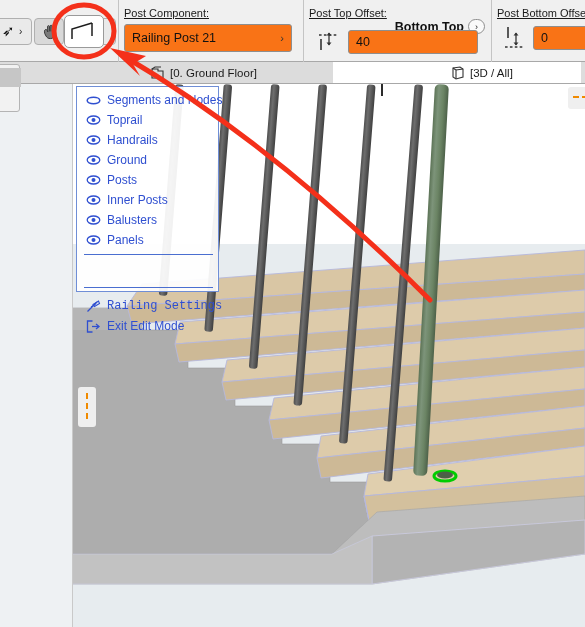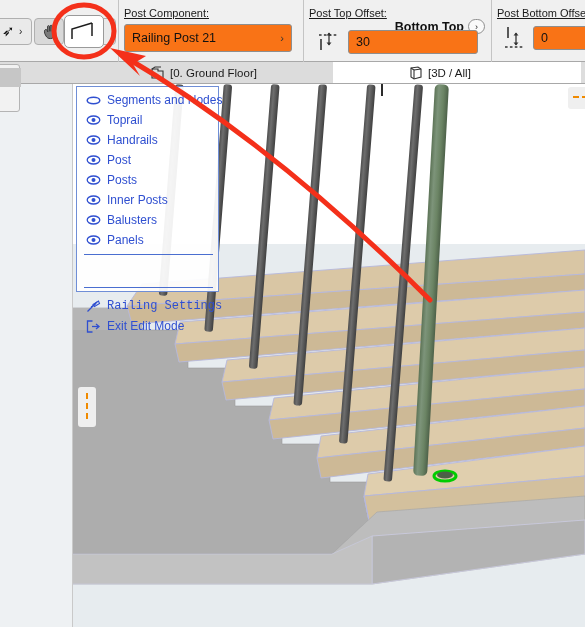--- a/index.html
+++ b/index.html
@@ -260,21 +260,21 @@
       <span>Handrails</span>
     </div>
 
     <div class="pitem" style="top:63px;">
       <span class="eye">
         <svg width="15" height="10" viewBox="0 0 15 10">
             <ellipse cx="7.5" cy="5" rx="6.3" ry="4" fill="none" stroke="#2f4fd0" stroke-width="1.3"></ellipse>
             <circle cx="7.5" cy="5" r="2" fill="#2f4fd0"></circle>
           </svg>
       </span>
-      <span>Post</span>
+      <span>Ground</span>
     </div>
 
     <div class="pitem" style="top:83px;">
       <span class="eye">
         <svg width="15" height="10" viewBox="0 0 15 10">
             <ellipse cx="7.5" cy="5" rx="6.3" ry="4" fill="none" stroke="#2f4fd0" stroke-width="1.3"></ellipse>
             <circle cx="7.5" cy="5" r="2" fill="#2f4fd0"></circle>
           </svg>
       </span>
       <span>Posts</span>
@@ -341,21 +341,21 @@
   <div class="tabstrip">
     <div class="tab inactive" style="left:133px;width:200px;padding-left:18px;">
       <span class="tabicon">
         <svg width="14" height="13" viewBox="0 0 14 13">
           <path d="M1 3 L1 12 L12 12 L12 5 L7 5 L7 3 Z" fill="none" stroke="#333" stroke-width="1.1"></path>
           <path d="M1 3 L4 1 L10 1" fill="none" stroke="#333" stroke-width="1.1"></path>
         </svg>
       </span>
       <span>[0. Ground Floor]</span>
     </div>
-    <div class="tab active" style="left:333px;width:248px;padding-left:76px;">
+    <div class="tab active" style="left:333px;width:248px;padding-left:118px;">
       <span class="tabicon">
         <svg width="14" height="14" viewBox="0 0 14 14">
           <path d="M2 2 L9 1 L12 3 L12 11 L5 13 L2 11 Z" fill="none" stroke="#333" stroke-width="1.1"></path>
           <path d="M2 2 L5 4 L5 13" fill="none" stroke="#333" stroke-width="1.1"></path>
           <path d="M5 4 L12 3" fill="none" stroke="#333" stroke-width="1.1"></path>
         </svg>
       </span>
       <span>[3D / All]</span>
     </div>
   </div>
@@ -412,21 +412,21 @@
         <span class="sbtn">›</span>
       </div>
       <svg class="offsicon" style="left:8px;top:30px;" width="26" height="24" viewBox="0 0 26 24">
         <path d="M2 5 L20 5" stroke="#333" stroke-width="1.3" stroke-dasharray="2.6,2.3" fill="none"></path>
         <path d="M4 9 L4 20" stroke="#333" stroke-width="1.6"></path>
         <path d="M12 3 L12 15" stroke="#333" stroke-width="1.3"></path>
         <path d="M9.5 5.5 L12 2.5 L14.5 5.5" fill="#333"></path>
         <path d="M9.5 12.5 L12 15.5 L14.5 12.5" fill="#333"></path>
       </svg>
       <div class="ffield" style="left:39px;top:30px;width:130px;height:24px;">
-        <span class="ftext">30</span>
+        <span class="ftext">40</span>
       </div>
     </div>
 
     <div class="tb-sep" style="left:491px;"></div>
 
     <div class="fgroup" style="left:497px;width:88px;">
       <div class="flabel">Post Bottom Offset:</div>
       <svg class="offsicon" style="left:6px;top:24px;" width="26" height="28" viewBox="0 0 26 28">
         <path d="M5 3 L5 14" stroke="#333" stroke-width="1.6"></path>
         <path d="M2 23 L20 23" stroke="#333" stroke-width="1.3" stroke-dasharray="2.6,2.3" fill="none"></path>

